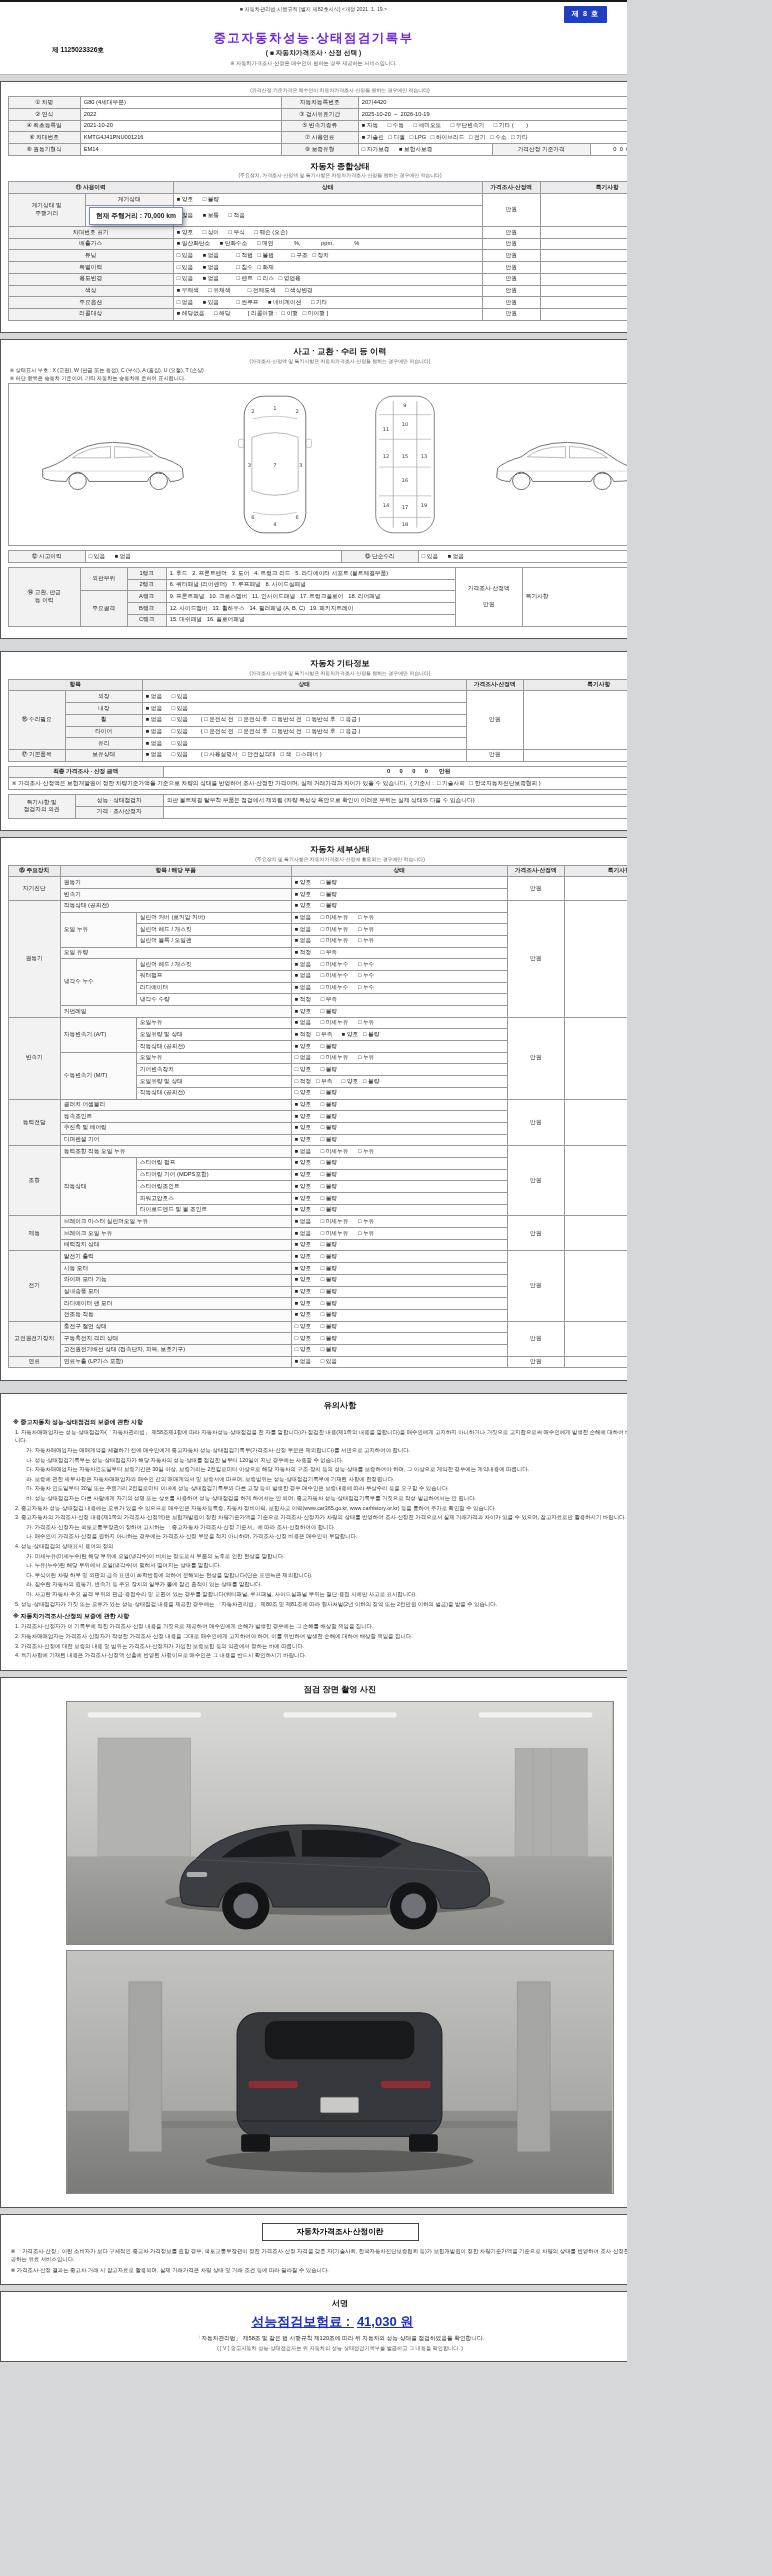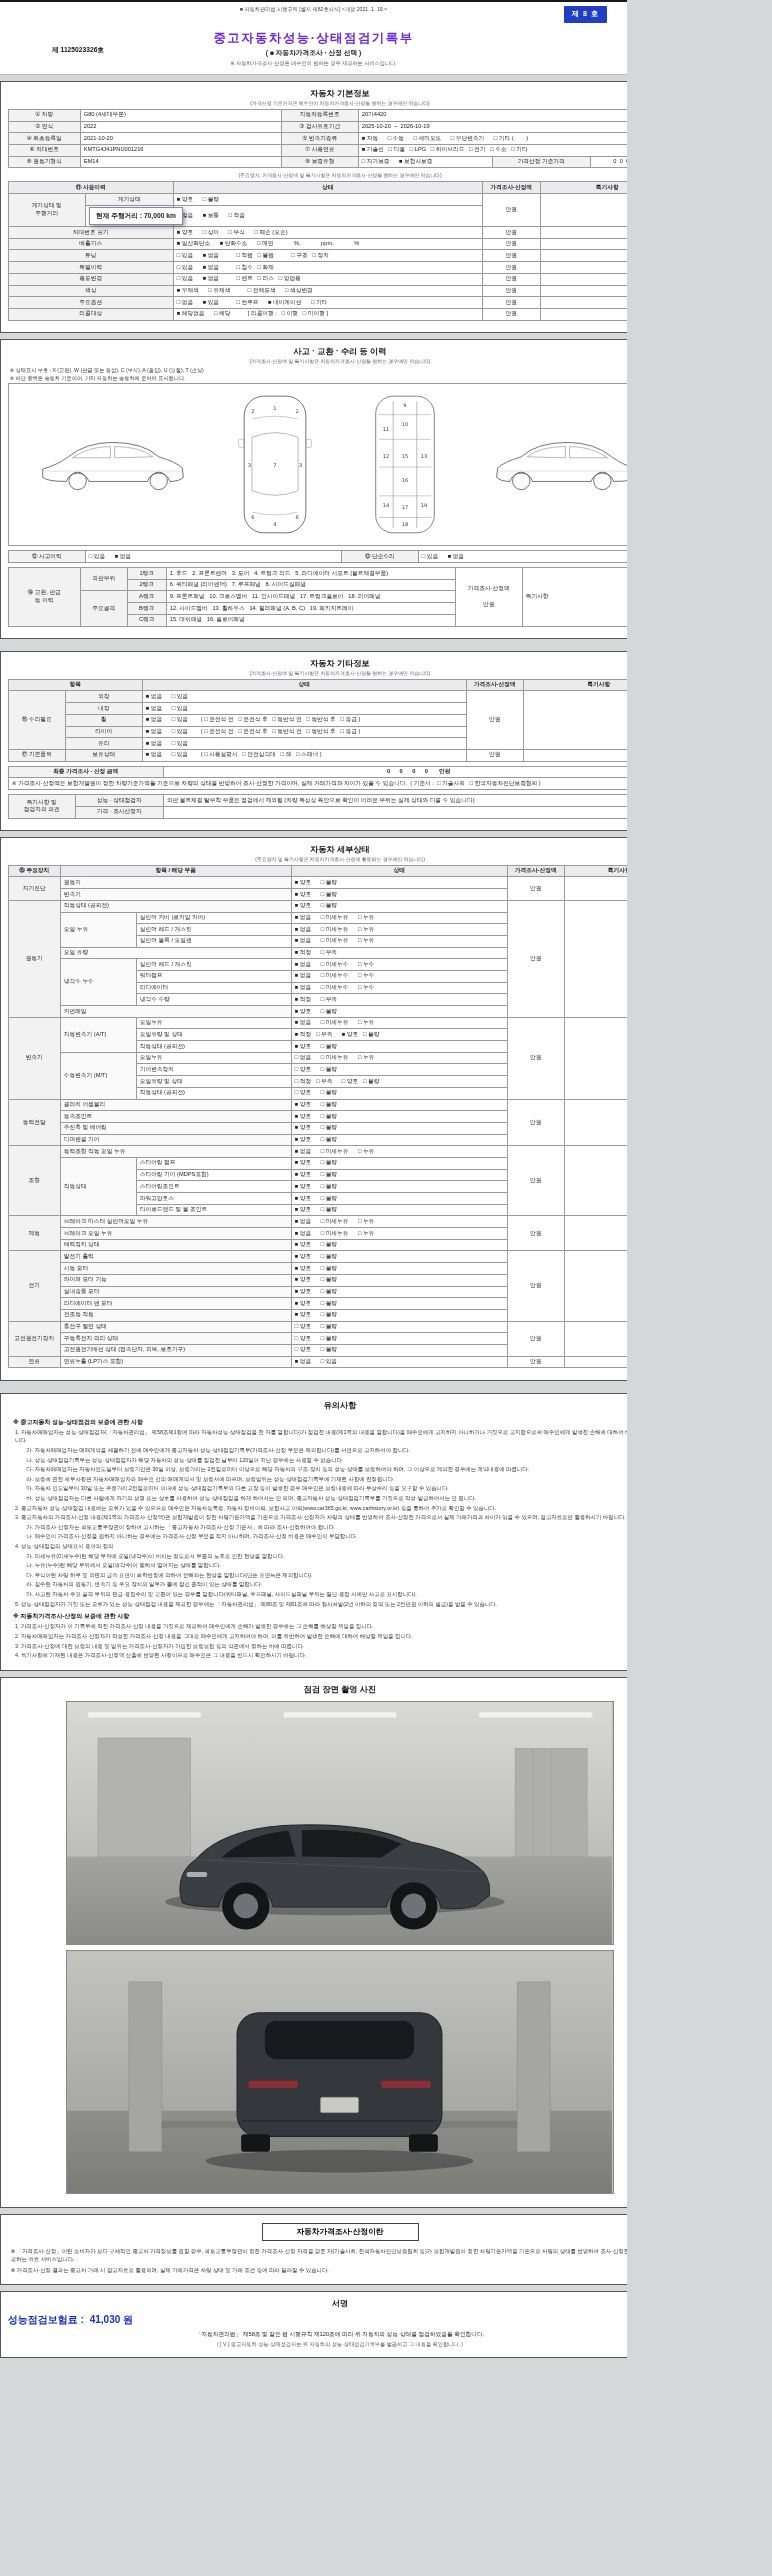--- a/index.html
+++ b/index.html
@@ -43,21 +43,21 @@
   .notes-body div.h{font-weight:bold;font-size:6px;color:#111;margin-top:4.1px;}
   .notes-body div.n1{margin-left:2.1px;}
   .notes-body div.n2{margin-left:13.4px;}
   
   .box-title{width:155px;margin:3.1px auto 5.2px auto;border:0.8px solid #444;text-align:center;font-weight:bold;font-size:7.7px;padding:3.1px 0;}
   .pricing-body div{font-size:5.4px;color:#333;line-height:1.55;margin:2.6px 3.1px;}
   
   .photo-frame{width:546px;margin:5.2px auto;border:0.5px solid #888;background:#bfbfbd;}
   .photo-frame svg{display:block;}
   
-  .fee{ text-align:left;font-size:10px;font-weight:bold;color:#1b2fc4;margin:3.1px 15.5px 4.1px 0;}
+  .fee{ text-align:center;font-size:13px;font-weight:bold;color:#1b2fc4;margin:3.1px 15.5px 4.1px 0;text-decoration:underline;}
   .fee-val{margin-left:3.1px;}
   .sign-line{text-align:center;font-size:5.7px;color:#222;margin:2.1px 0;}
   .sign-line.small{font-size:5.2px;color:#555;}
 </style>
 </head>
 <body>
 
 <div class="sheet">
 
   <header class="top">
@@ -66,21 +66,20 @@
   </header>
 
   <div class="title-block">
     <div class="doc-no">제 1125023326호</div>
     <h1 class="main-title">중고자동차성능·상태점검기록부</h1>
     <div class="title-sub">( ■ 자동차가격조사 · 산정 선택 )</div>
     <div class="title-note">※ 자동차가격조사·산정은 매수인이 원하는 경우 제공하는 서비스입니다.</div>
   </div>
 
   <section class="panel">
-    <div class="sec-title">자동차 기본정보</div>
     <div class="sec-note">(가격산정 기준가격은 매수인이 자동차가격조사·산정을 원하는 경우에만 적습니다)</div>
     <table class="tbl">
       <colgroup>
           <col style="width:72px">
           <col style="width:201px">
           <col style="width:77px">
           <col style="width:134px">
           <col style="width:98px">
           <col style="width:83px">
         </colgroup>
@@ -113,20 +112,21 @@
             <td class="lab">⑧ 원동기형식</td>
             <td>EM14</td>
             <td class="lab">⑨ 보증유형</td>
             <td>□ 자가보증      ■ 보험사보증</td>
             <td class="lab">가격산정 기준가격</td>
             <td class="ctr">0  0  0  0  만원</td>
           </tr>
         </tbody>
     </table>
 
+    <div class="sec-title">자동차 종합상태</div>
     <div class="sec-note">(주요장치, 가격조사·산정액 및 특기사항은 자동차가격조사·산정을 원하는 경우에만 적습니다)</div>
     <table class="tbl">
       <colgroup>
           <col style="width:77px">
           <col style="width:88px">
           <col style="width:309px">
           <col style="width:58px">
           <col style="width:134px">
         </colgroup>
       <tbody>

